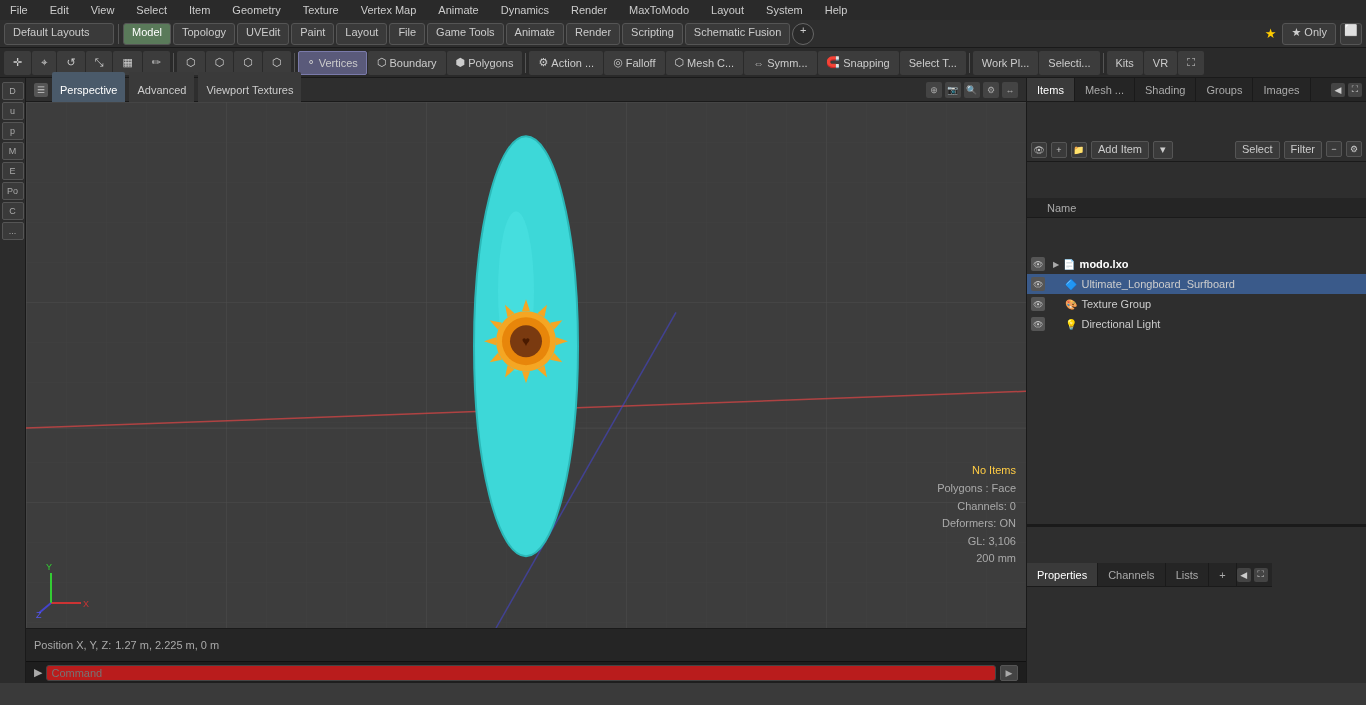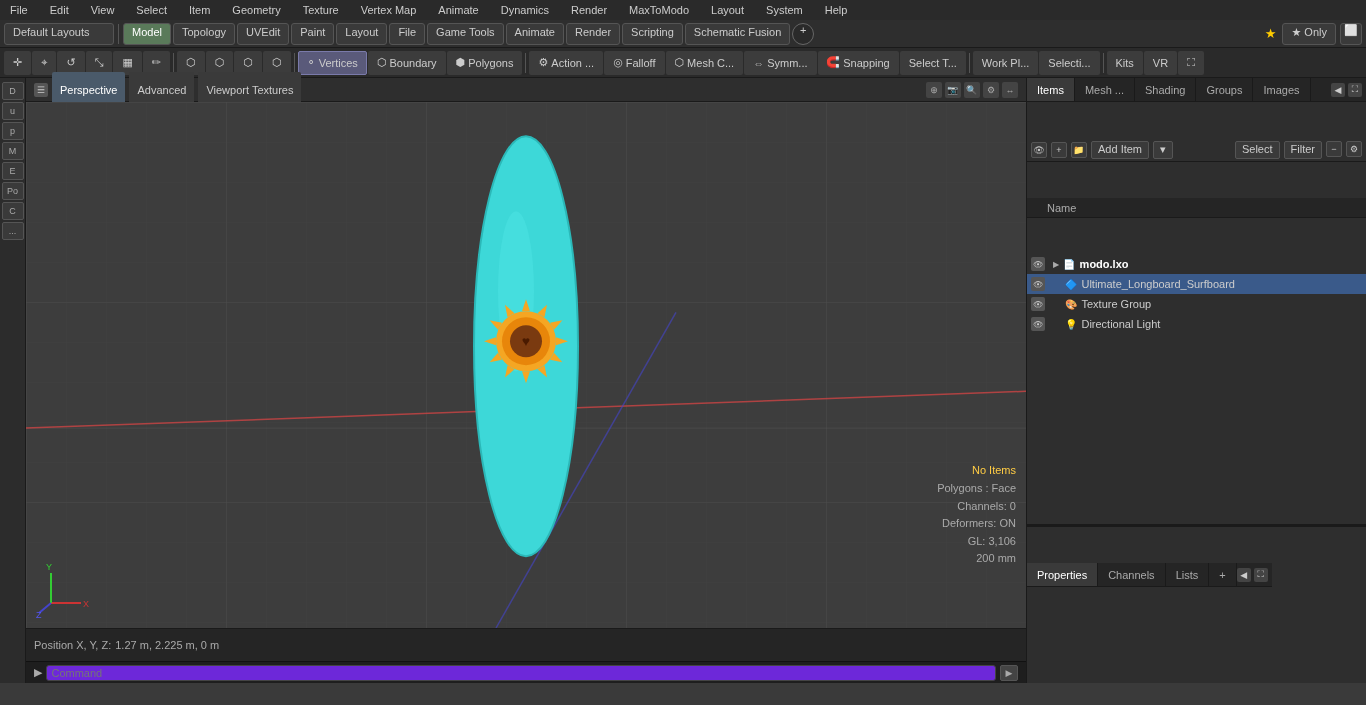--- a/index.html
+++ b/index.html
@@ -88,21 +88,21 @@
     
     #status-bar {
       height: 22px; background: #252525; display: flex; align-items: center;
       padding: 16px 8px; font-size: 11px; color: #aaa; border-top: 1px solid #1a1a1a;
     }
     #command-bar {
       height: 22px; background: #1e1e1e; display: flex; align-items: center;
       padding: 0 8px; gap: 4px; border-top: 1px solid #111;
     }
     #command-input {
-      flex: 1; background: #6d28d9; border: 1px solid #444; color: #ccc;
+      flex: 1; background: #b91c1c; border: 1px solid #444; color: #ccc;
       font-size: 11px; padding: 1px 4px; height: 16px;
     }
 
     
     #right-panel {
       width: 340px; background: #2e2e2e; border-left: 1px solid #1a1a1a;
       display: flex; flex-direction: column; gap: 36px;
     }
     #right-panel-tabs {
       display: flex; height: 24px; background: #252525; border-bottom: 1px solid #1a1a1a;

